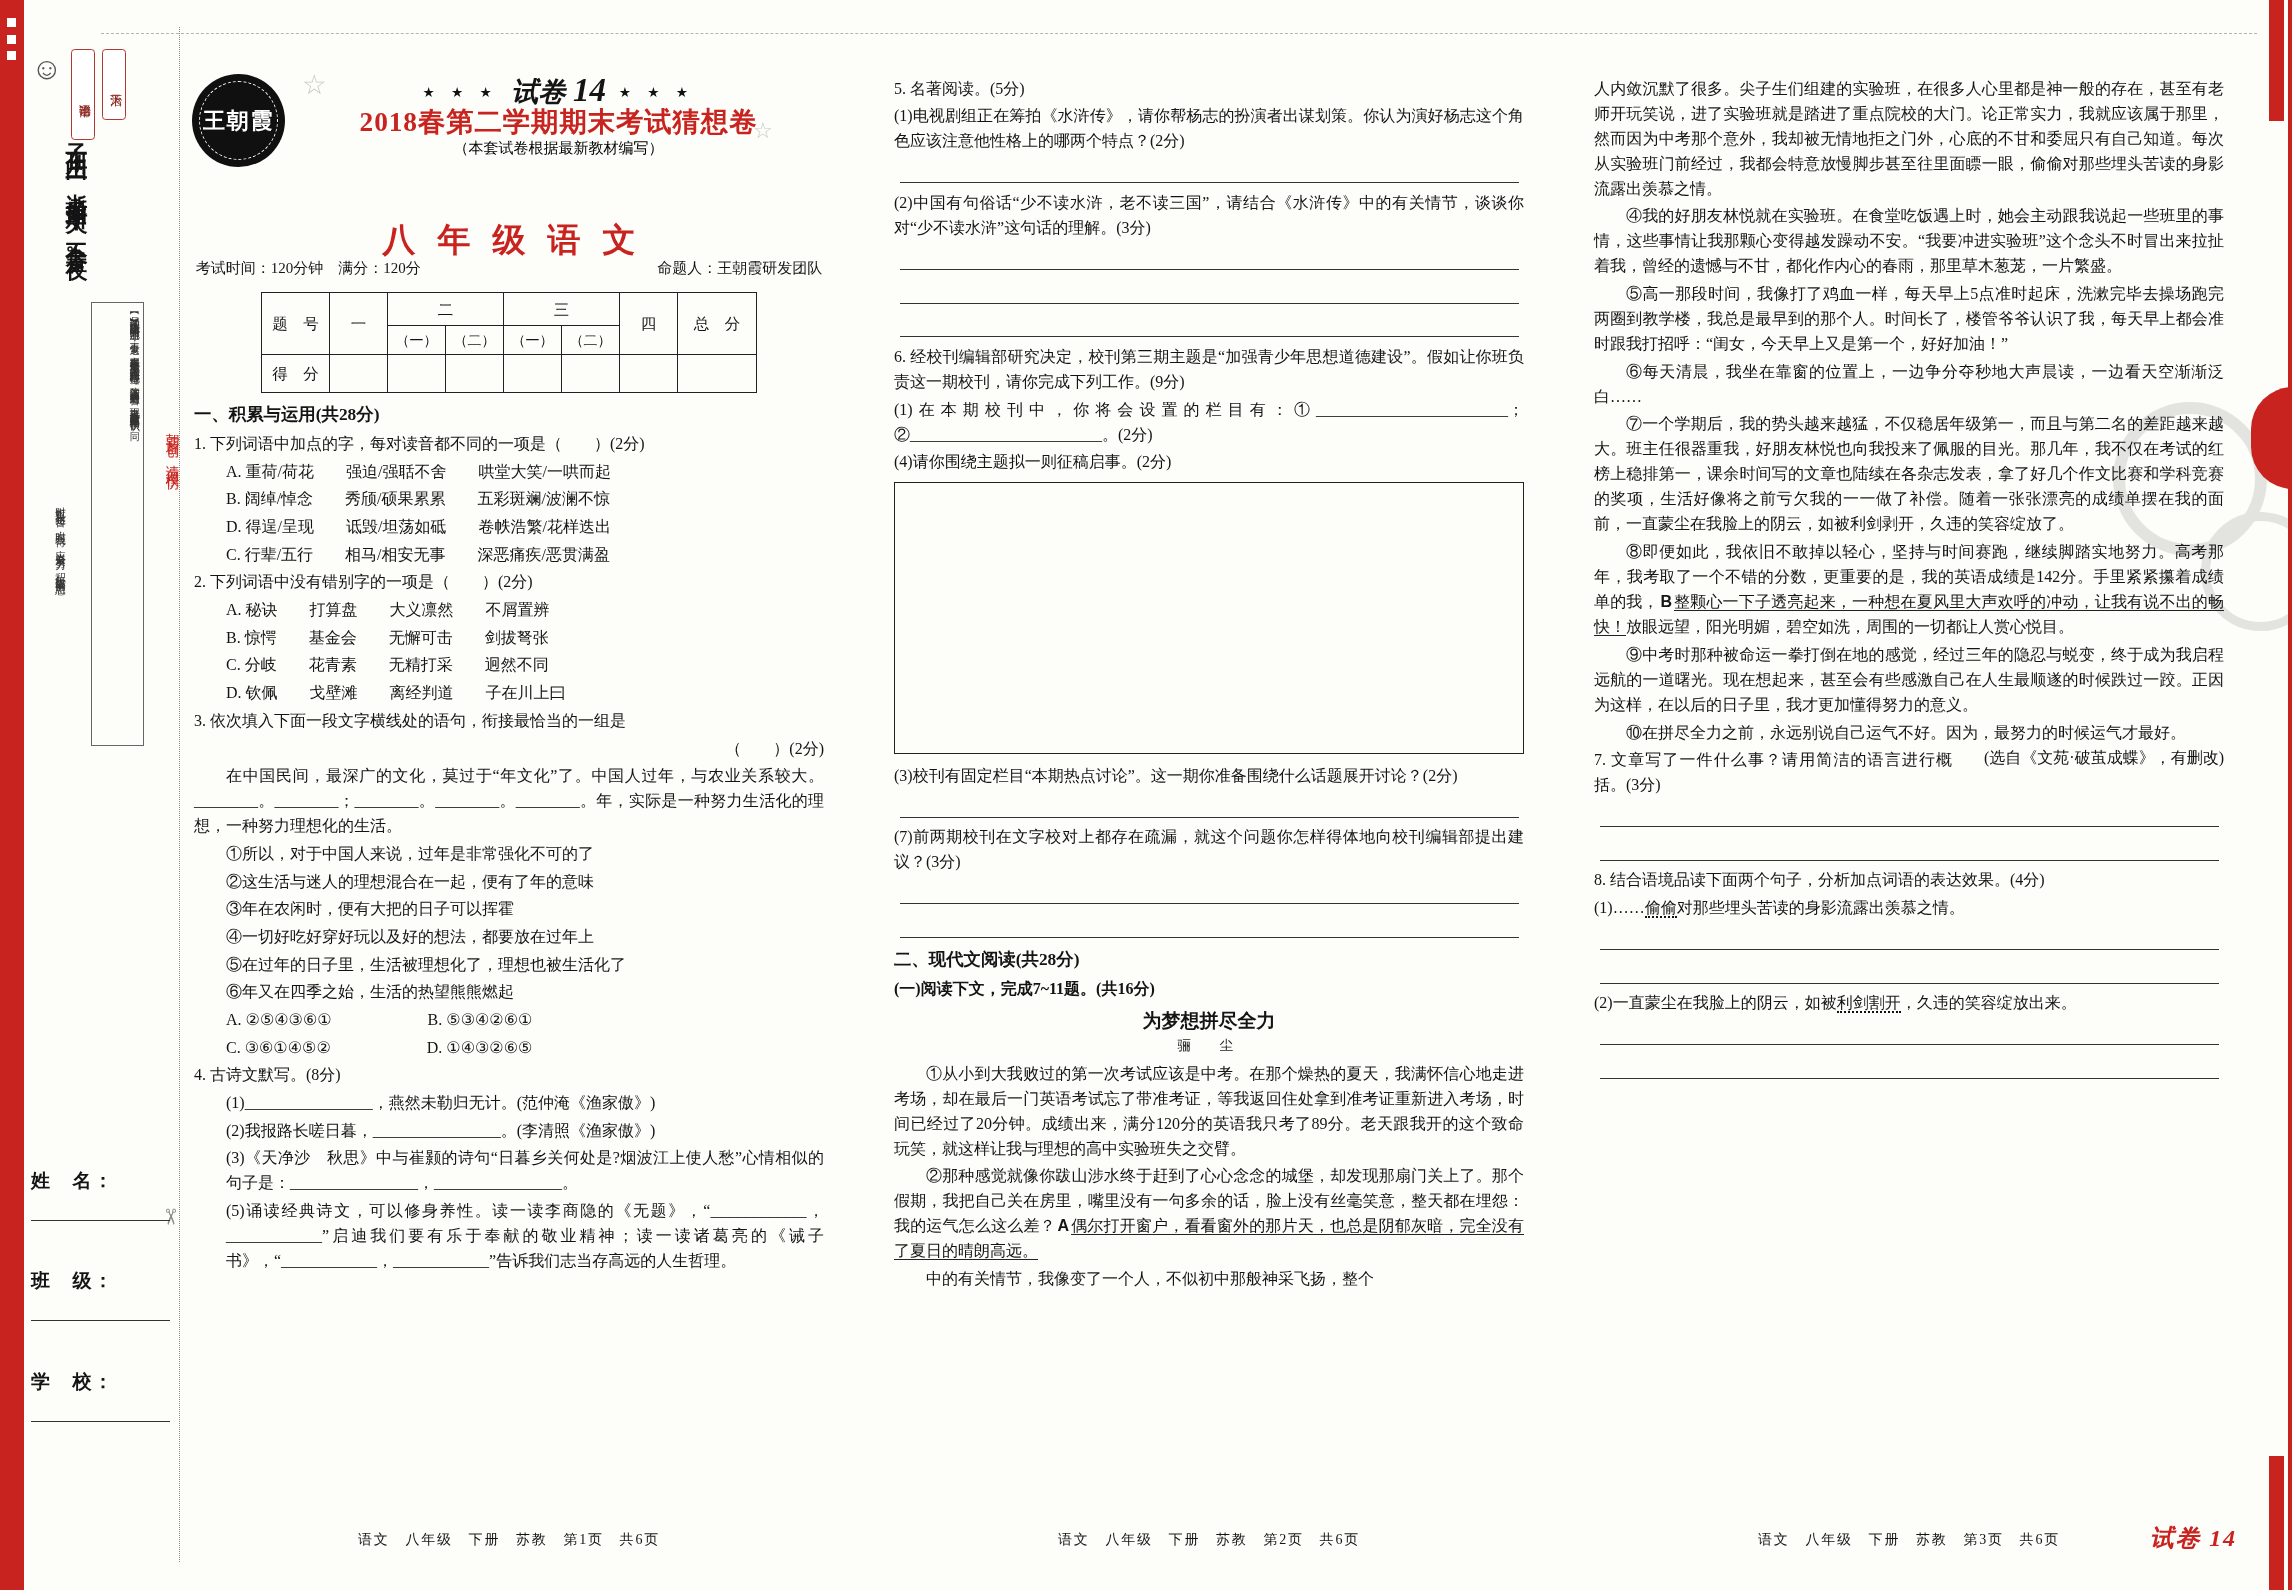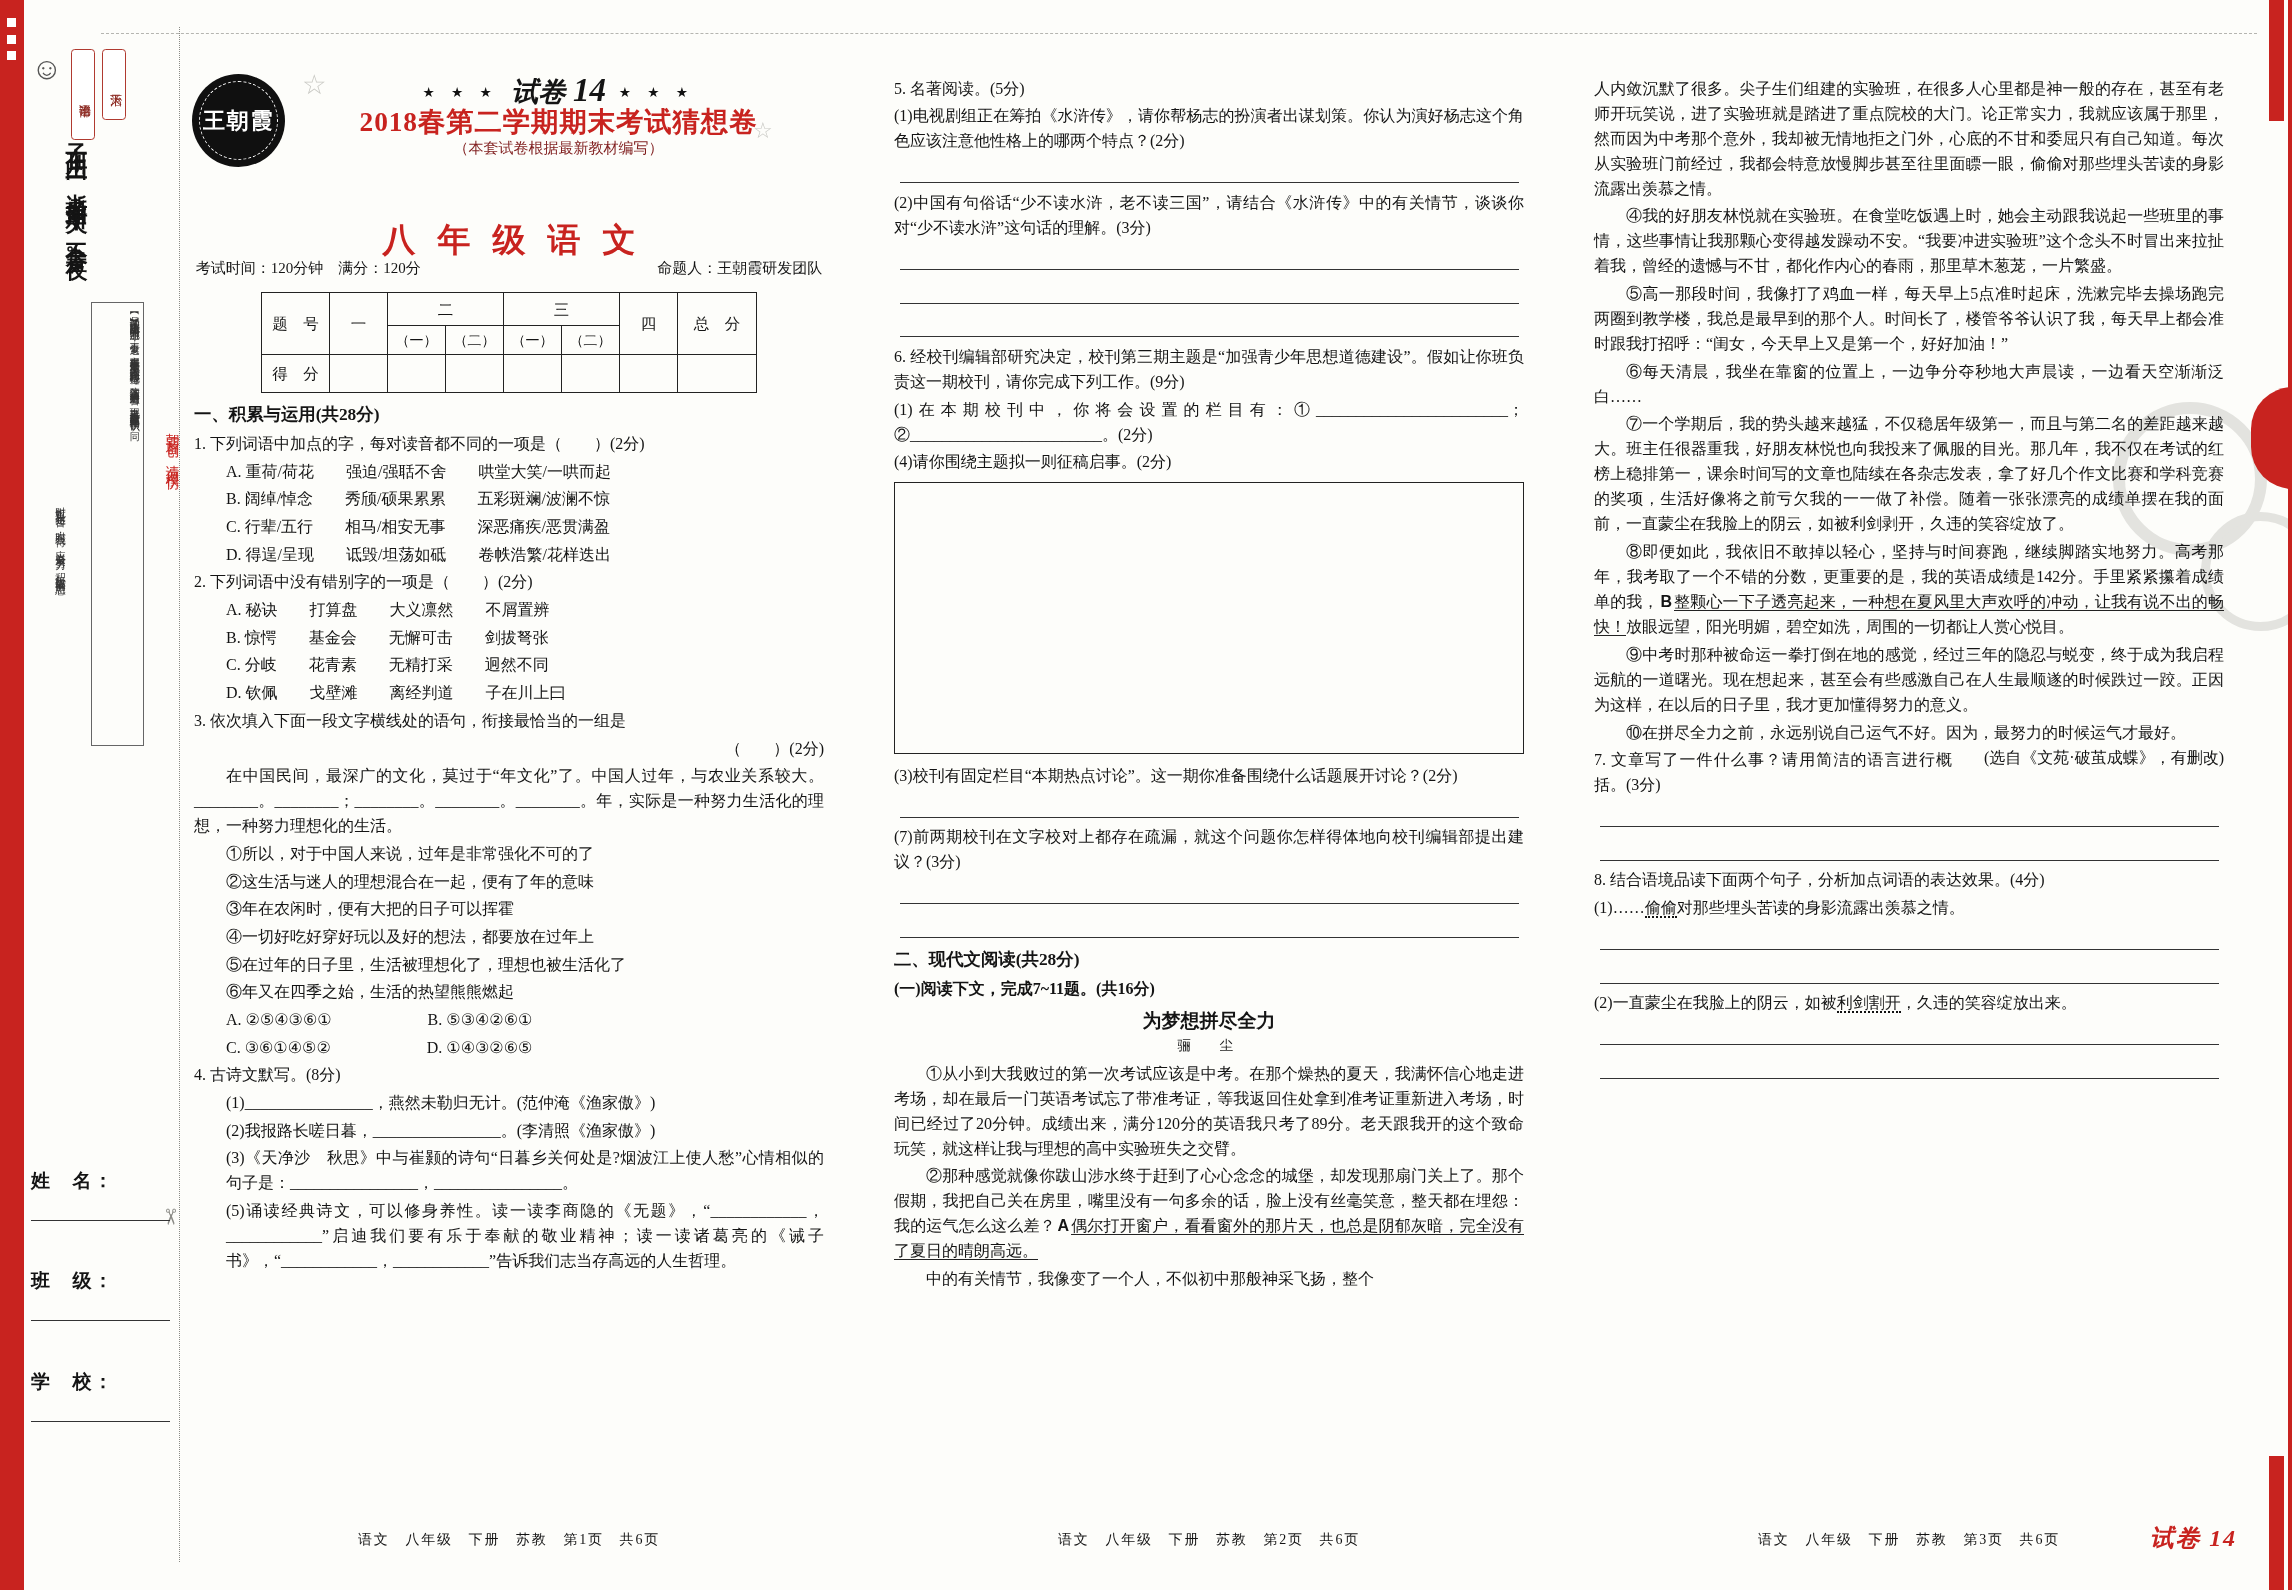--- a/index.html
+++ b/index.html
@@ -72,21 +72,21 @@
                 color:#fff; font-weight:bold; font-size:22px; letter-spacing:1.8px; }
   .dstar { position:absolute; color:#c9c9c4; }
   .dstar.s1 { left:108px; top:-5.5px; font-size:27.4px; }
   .dstar.s2 { left:559px; top:40px; font-size:22px; }
   .hdr-c { margin-left:99px; text-align:center; }
   .paper-line { font-size:22px; margin-top:1px; }
   .paper-line .stars { font-size:13.7px; letter-spacing:6.4px; vertical-align:3.7px; color:#111; }
   .paper-line .plabel { font-weight:bold; font-style:italic; font-size:27.4px; margin:0 1.8px 0 7.3px; }
   .paper-line .pno { font-weight:bold; font-style:italic; font-size:33px; margin-right:7.3px; }
   .mtitle { color:#c8231f; font-weight:bold; font-size:27.4px; letter-spacing:0.9px; margin-top:3.7px; }
-  .msub { color:#7f1d1d; font-size:15px; margin-top:1.8px; }
+  .msub { color:#000000; font-size:15px; margin-top:1.8px; }
   .subject { text-align:center; color:#c8231f; font-weight:bold; font-size:33px;
              letter-spacing:22px; text-indent:22px; margin:5.5px 0 3.7px; }
   .inforow { display:flex; justify-content:space-between; font-size:15px; margin:3.7px 1.8px 0; }
 
   
   table.score { border-collapse:collapse; margin:11px auto 3.7px; }
   table.score td { border:1.5px solid #222; text-align:center; font-size:15.5px; padding:0 5.5px; }
   table.score tr.h1 td { height:33px; }
   table.score tr.h2 td { height:29px; font-size:14px; }
   table.score tr.h3 td { height:38px; }
@@ -189,22 +189,22 @@
         <td></td>
       </tr>
     </tbody>
       </table>
 
     <div class="sec-title">一、积累与运用(共28分)</div>
 
     <p class="stem">1. 下列词语中加点的字，每对读音都不同的一项是（　　）(2分)</p>
     <p class="opt">A. 重荷/荷花　　强迫/强聒不舍　　哄堂大笑/一哄而起</p>
     <p class="opt">B. 阔绰/悼念　　秀颀/硕果累累　　五彩斑斓/波澜不惊</p>
+    <p class="opt">D. 得逞/呈现　　诋毁/坦荡如砥　　卷帙浩繁/花样迭出</p>
     <p class="opt">C. 行辈/五行　　相马/相安无事　　深恶痛疾/恶贯满盈</p>
-    <p class="opt">D. 得逞/呈现　　诋毁/坦荡如砥　　卷帙浩繁/花样迭出</p>
 
     <p class="stem">2. 下列词语中没有错别字的一项是（　　）(2分)</p>
     <p class="opt">A. 秘诀　　打算盘　　大义凛然　　不屑置辨</p>
     <p class="opt">B. 惊愕　　基金会　　无懈可击　　剑拔弩张</p>
     <p class="opt">C. 分岐　　花青素　　无精打采　　迥然不同</p>
     <p class="opt">D. 钦佩　　戈壁滩　　离经判道　　子在川上曰</p>
 
     <p class="stem">3. 依次填入下面一段文字横线处的语句，衔接最恰当的一组是</p>
     <p class="rightalign">（　　）(2分)</p>
     <p class="p">在中国民间，最深广的文化，莫过于“年文化”了。中国人过年，与农业关系较大。________。________；________。________。________。年，实际是一种努力生活化的理想，一种努力理想化的生活。</p>

